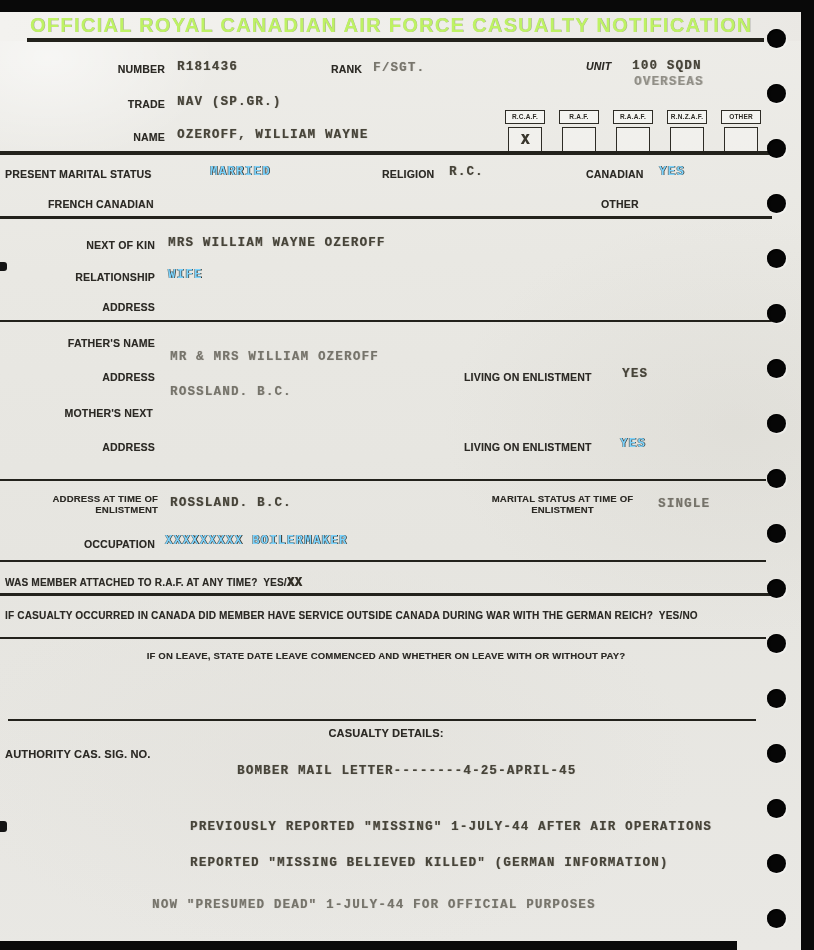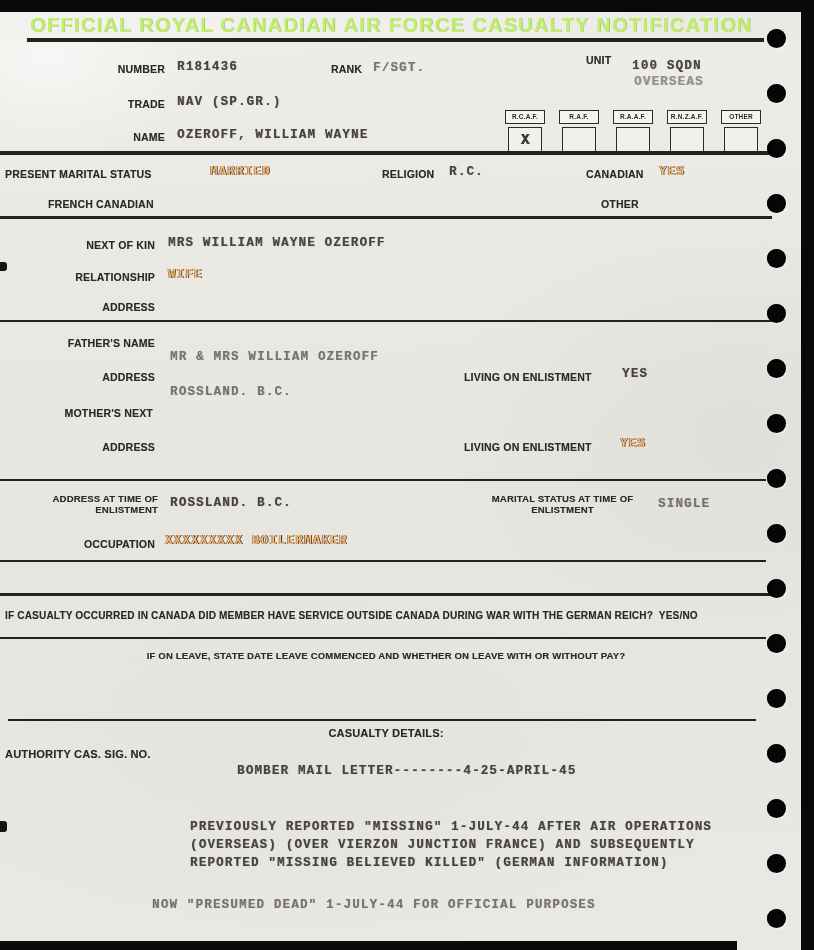--- a/index.html
+++ b/index.html
@@ -26,21 +26,21 @@
        white-space:nowrap;text-shadow:.3px .3px .4px rgba(43,41,36,.35);}
   .lbl.r{text-align:right;white-space:normal;}
   .lbl.sm{font-size:9.5px;line-height:11px;}
   .lbl.c{text-align:center;white-space:normal;}
   .pre{white-space:pre-line;}
   .typed{position:absolute;font-family:"Liberation Mono","DejaVu Sans Mono",monospace;font-weight:700;
          font-size:12.5px;color:#474439;letter-spacing:1.2px;white-space:nowrap;
          text-shadow:.45px .45px .7px rgba(72,67,58,.6);}
   .typed.faded{opacity:.7;}
   .typed.stamp{opacity:.55;text-shadow:1px 0 0 rgba(72,67,58,.5);}
-  .typed.heavy{color:#fdba74;text-shadow:.8px 0 0 #35322a,-.6px 0 0 rgba(53,50,42,.7);}
+  .typed.heavy{color:#7dd3fc;text-shadow:.8px 0 0 #35322a,-.6px 0 0 rgba(53,50,42,.7);}
   .cbx-row{position:absolute;display:flex;gap:14px;}
   .cbx{width:40px;}
   .cbx-h{border:1.5px solid #2e2c26;height:12px;font-weight:700;font-size:6.5px;line-height:12px;
          text-align:center;letter-spacing:.2px;color:#2b2924;background:rgba(252,252,250,.55);}
   .cbx-b{border:1.5px solid #2e2c26;width:32px;height:25px;margin:3px auto 0;
          background:rgba(252,252,250,.35);text-align:center;}
   .cbx-mark{font-family:"Liberation Mono",monospace;font-weight:700;font-size:14px;line-height:25px;
             color:#3a372e;text-shadow:.8px 0 0 #3a372e;}
   .inline-typed{font-family:"Liberation Mono","DejaVu Sans Mono",monospace;font-weight:700;
             font-size:12px;color:#35322a;letter-spacing:.5px;text-shadow:.8px 0 0 #35322a;}
@@ -53,21 +53,21 @@
   <div class="titlestrip"></div>
   <div class="topband"></div>
 
   <div class="title">OFFICIAL ROYAL CANADIAN AIR FORCE CASUALTY NOTIFICATION</div>
   <div class="hr" style="left:27px;top:38px;width:737px;height:4px;"></div>
 
   <div class="lbl r" style="left:60px;top:63px;width:105px;">NUMBER</div>
   <div class="typed" style="left:177px;top:60px;">R181436</div>
   <div class="lbl" style="left:331px;top:63px;">RANK</div>
   <div class="typed faded" style="left:373px;top:61px;">F/SGT.</div>
-  <div class="lbl" style="left:586px;top:54px;">UNIT</div>
+  <div class="lbl" style="left:586px;top:60px;font-style:italic;">UNIT</div>
   <div class="typed" style="left:632px;top:59px;">100 SQDN</div>
   <div class="typed stamp" style="left:634px;top:75px;">OVERSEAS</div>
 
   <div class="lbl r" style="left:60px;top:98px;width:105px;">TRADE</div>
   <div class="typed" style="left:177px;top:95px;">NAV (SP.GR.)</div>
 
   <div class="cbx-row" style="left:505px;top:110px;">
     <div class="cbx">
       <div class="cbx-h">R.C.A.F.</div>
       <div class="cbx-b"><span class="cbx-mark">X</span></div>
@@ -134,40 +134,43 @@
 OF ENLISTMENT</div>
   <div class="typed faded" style="left:658px;top:497px;">SINGLE</div>
   <div class="lbl r" style="left:40px;top:538px;width:115px;">OCCUPATION</div>
   <div class="typed heavy" style="left:165px;top:534px;">
     <span>XXXXXXXXX</span>
     <span>BOILERMAKER</span>
   </div>
 
   <div class="hr" style="left:0;top:560px;width:766px;height:2px;"></div>
 
+  <div class="lbl" style="left:5px;top:576px;font-size:10px;">
+    <span>WAS MEMBER ATTACHED TO R.A.F. AT ANY TIME?</span>&nbsp;
+    <span>YES/</span><span class="inline-typed">XX</span>
+  </div>
 
   <div class="hr" style="left:0;top:593px;width:772px;height:3px;"></div>
 
   <div class="lbl" style="left:5px;top:610px;font-size:10px;">
     <span>IF CASUALTY OCCURRED IN CANADA DID MEMBER HAVE SERVICE OUTSIDE CANADA DURING WAR WITH THE GERMAN REICH?</span>&nbsp;
     <span>YES/NO</span>
   </div>
 
   <div class="hr" style="left:0;top:637px;width:766px;height:1.5px;"></div>
 
   <div class="lbl c" style="left:0;top:650px;width:772px;font-size:9.5px;">IF ON LEAVE, STATE DATE LEAVE COMMENCED AND WHETHER ON LEAVE WITH OR WITHOUT PAY?</div>
 
   <div class="hr" style="left:8px;top:719px;width:748px;height:1.5px;"></div>
 
   <div class="lbl c" style="left:0;top:727px;width:772px;font-size:11px;">CASUALTY DETAILS:</div>
   <div class="lbl" style="left:5px;top:748px;font-size:11px;">AUTHORITY CAS. SIG. NO.</div>
   <div class="typed" style="left:237px;top:764px;">BOMBER MAIL LETTER--------4-25-APRIL-45</div>
 
   <div class="typed" style="left:190px;top:820px;">PREVIOUSLY REPORTED "MISSING" 1-JULY-44 AFTER AIR OPERATIONS</div>
-  <div class="typed" style="left:190px;top:838px;">(OVERSEAS) (OVER VIERZON JUNCTION FRANCE) AND SUBSEQUENTLY</div>
   <div class="typed" style="left:190px;top:856px;">REPORTED "MISSING BELIEVED KILLED" (GERMAN INFORMATION)</div>
 
   <div class="typed faded" style="left:152px;top:898px;">NOW "PRESUMED DEAD" 1-JULY-44 FOR OFFICIAL PURPOSES</div>
 
   <div class="hole" style="top:29px;"></div>
   <div class="hole" style="top:84px;"></div>
   <div class="hole" style="top:139px;"></div>
   <div class="hole" style="top:194px;"></div>
   <div class="hole" style="top:249px;"></div>
   <div class="hole" style="top:304px;"></div>

